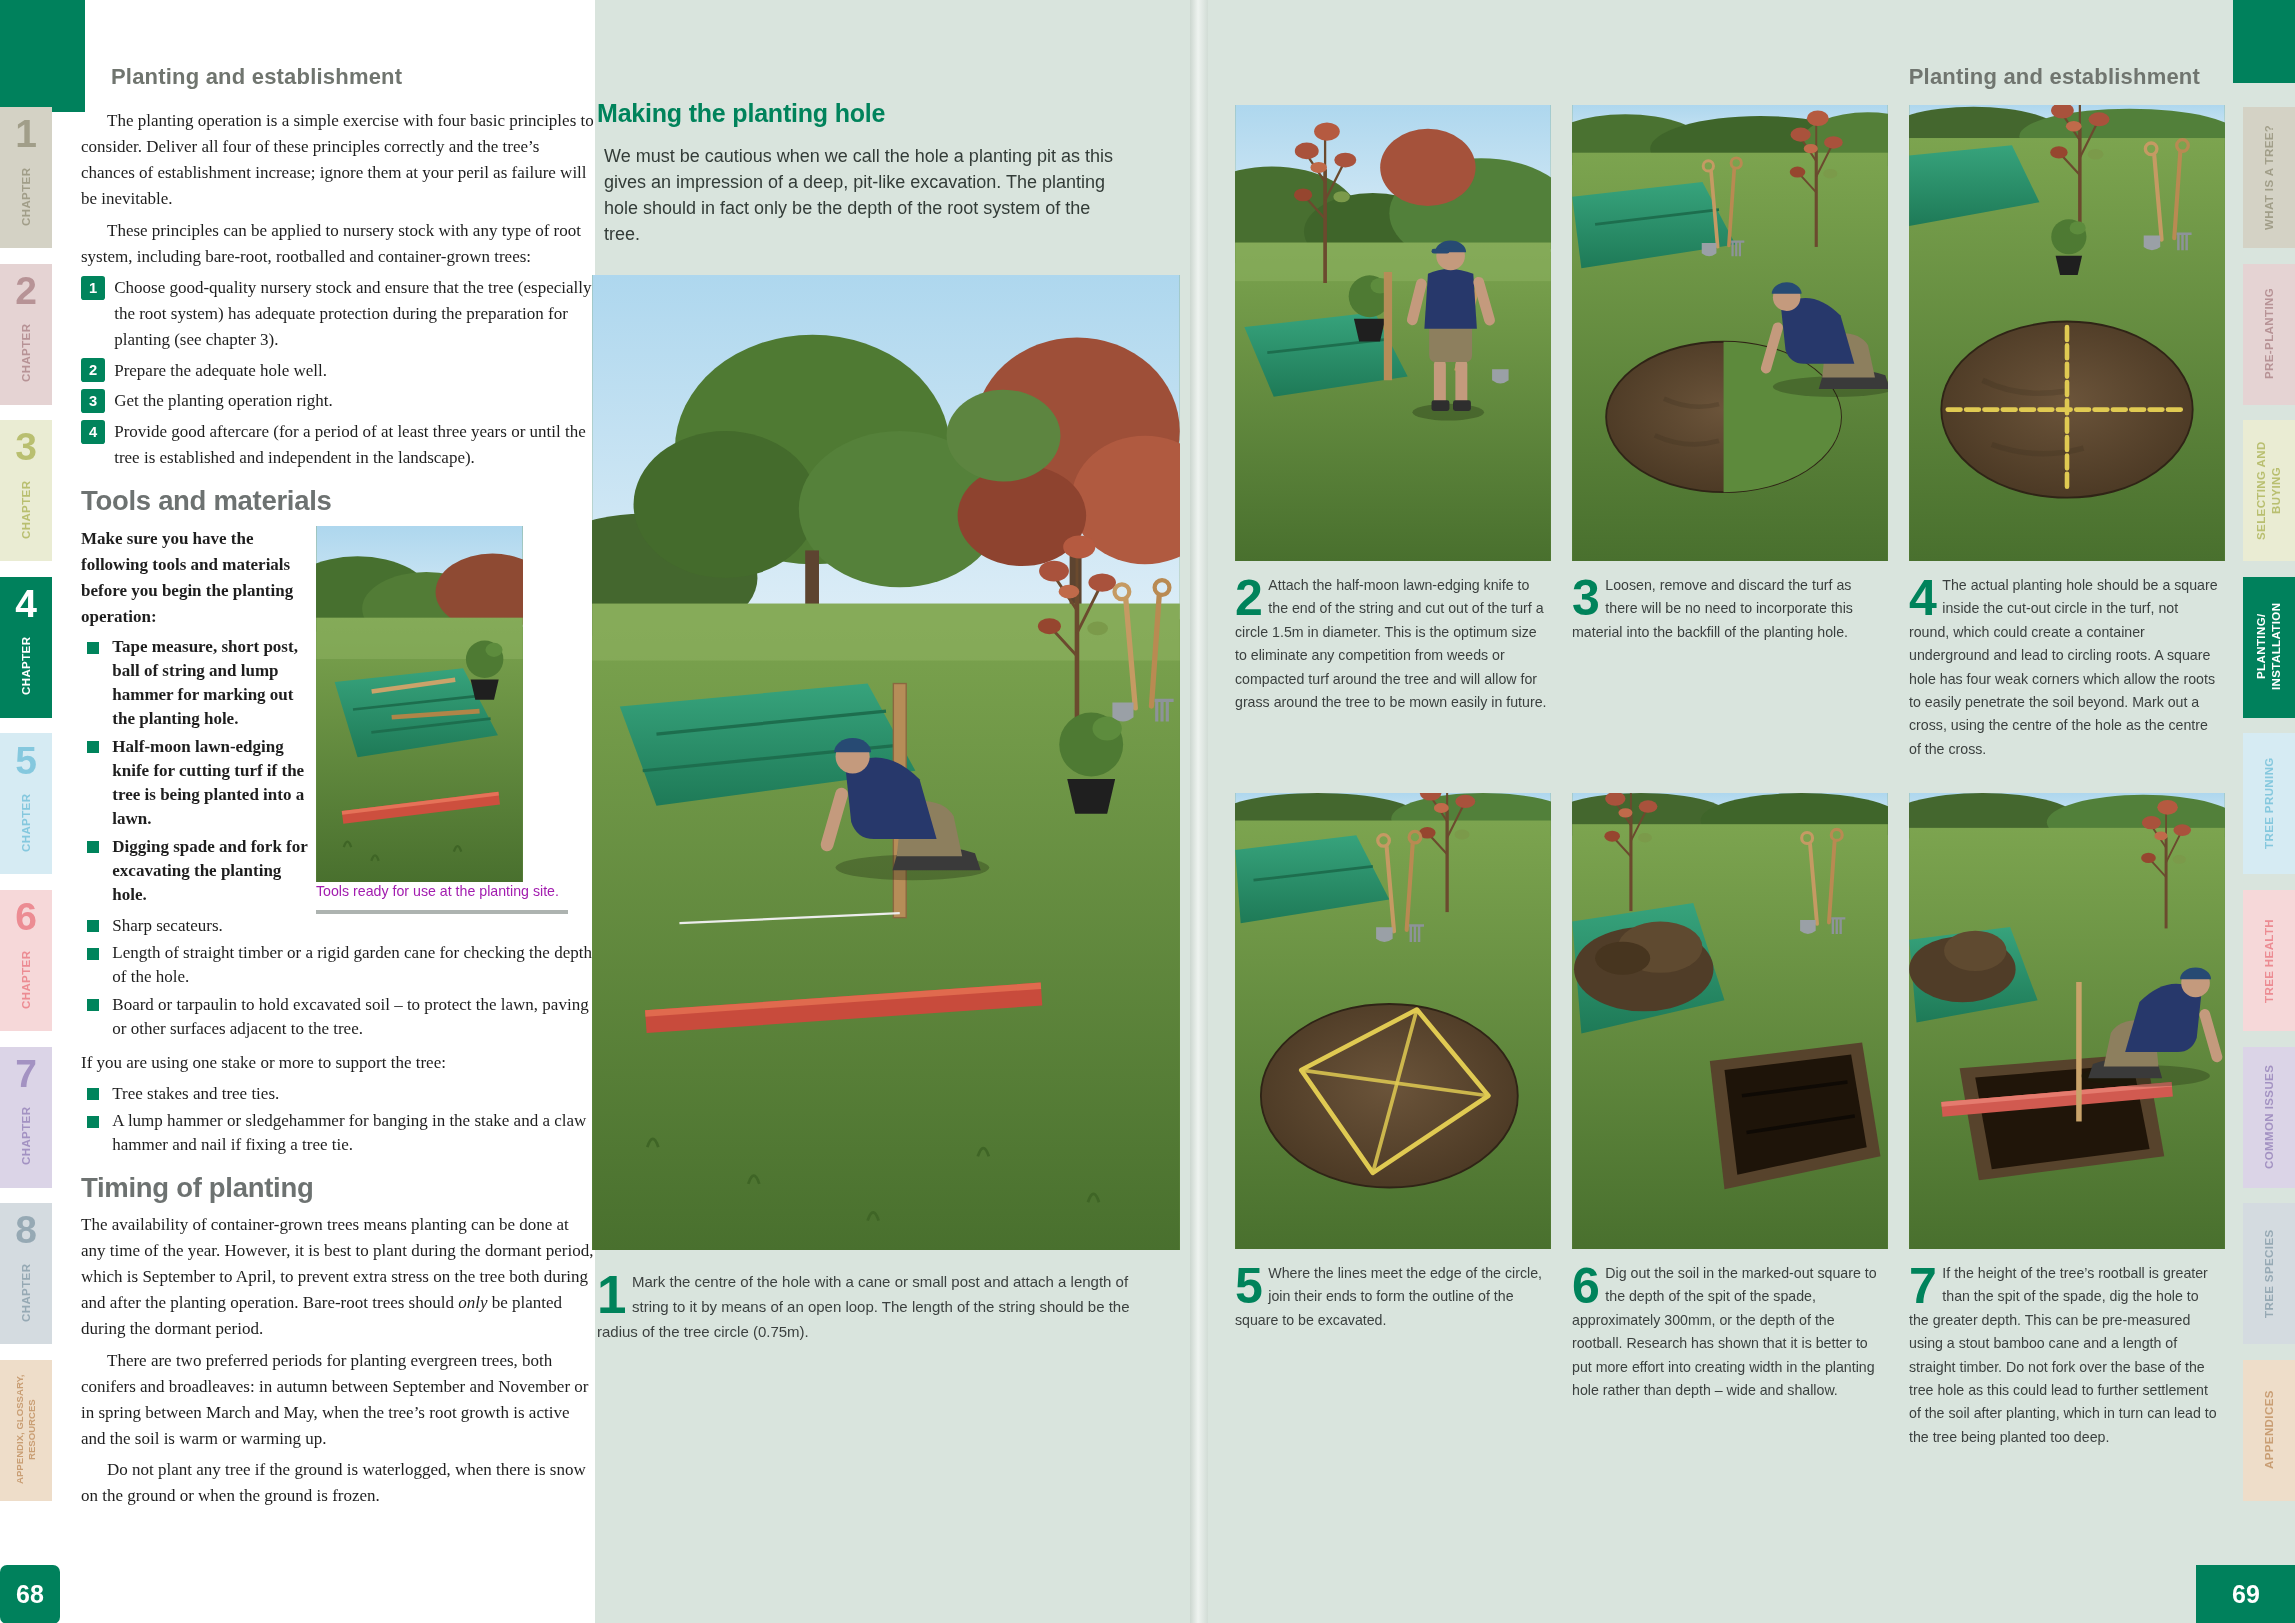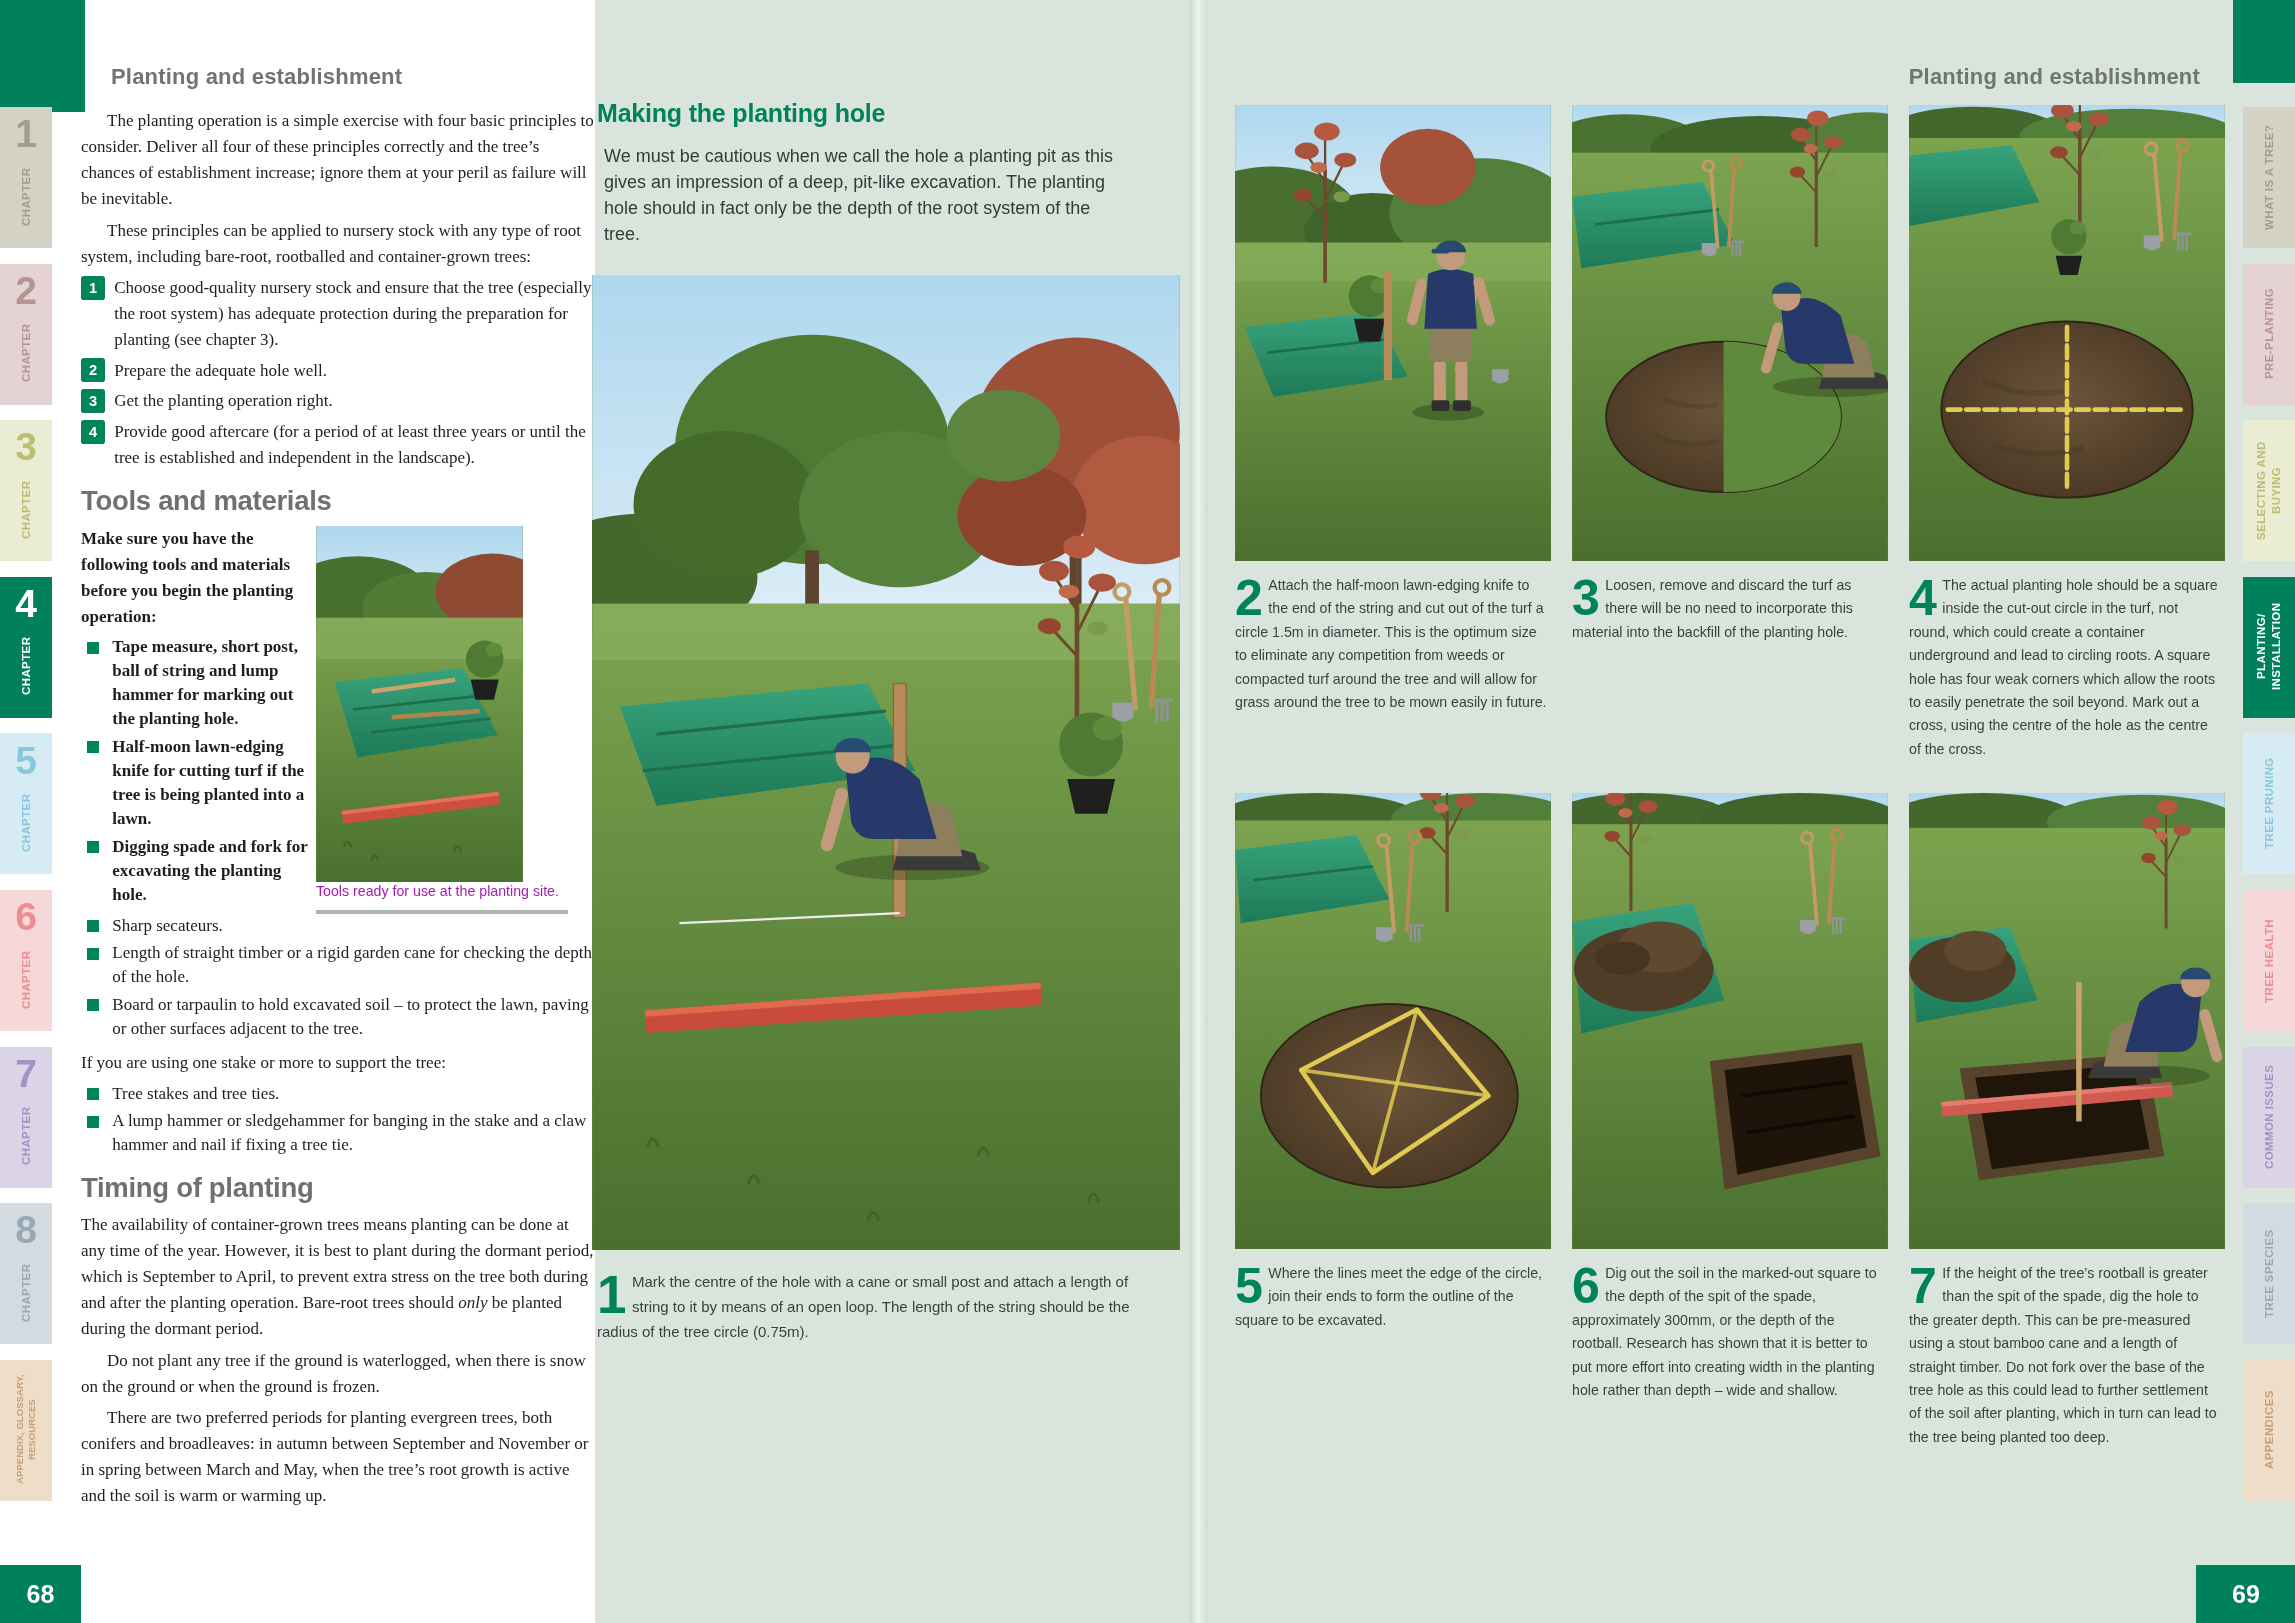--- a/index.html
+++ b/index.html
@@ -10,21 +10,21 @@
   .pg-left{position:absolute;left:0;top:0;width:595px;height:1624px;background:#ffffff;}
   .pg-right{position:absolute;left:595px;top:0;width:1701px;height:1624px;background:#d9e4dd;}
   .gutter{position:absolute;left:1190px;top:0;width:18.4px;height:1624px;
           background:linear-gradient(90deg,rgba(0,0,0,0.06),rgba(255,255,255,0.55) 45%,rgba(0,0,0,0.035));}
   
   .corner{position:absolute;background:#00815c;}
   .corner-l{left:0;top:0;width:85px;height:112px;}
   .corner-r{left:2233px;top:0;width:62px;height:83px;}
   .pagenum{position:absolute;bottom:0;height:59px;background:#00815c;color:#fff;
            font-weight:bold;font-size:25px;line-height:59px;text-align:center;}
-  .pagenum-l{left:0;width:81px;}
+  .pagenum-l{left:0;width:60px;border-radius:7px;}
   .pagenum-r{right:0;width:100px;}
   
   .runhead{position:absolute;top:64px;font-size:22px;font-weight:bold;color:#70756f;letter-spacing:0.2px;}
   .runhead-l{left:111px;}
   .runhead-r{right:96px;text-align:right;}
   
   .tabs{position:absolute;top:107px;width:52px;}
   .tabs-left{left:0;}
   .tabs-right{left:2243px;}
   .tab{position:relative;width:52px;height:141px;margin-bottom:15.6px;}
@@ -324,22 +324,22 @@
           <span class="bsq"></span>
           <span>Tree stakes and tree ties.</span>
         </li>
       <li>
           <span class="bsq"></span>
           <span>A lump hammer or sledgehammer for banging in the stake and a claw hammer and nail if fixing a tree tie.</span>
         </li>
     </ul>
     <h2>Timing of planting</h2>
     <p><span>The availability of container-grown trees means planting can be done at any time of the year. However, it is best to plant during the dormant period, which is September to April, to prevent extra stress on the tree both during and after the planting operation. Bare-root trees should </span><em>only</em><span> be planted during the dormant period.</span></p>
+    <p class="ind">There are two preferred periods for planting evergreen trees, both conifers and broadleaves: in autumn between September and November or in spring between March and May, when the tree’s root growth is active and the soil is warm or warming up.</p>
     <p class="ind">Do not plant any tree if the ground is waterlogged, when there is snow on the ground or when the ground is frozen.</p>
-    <p class="ind">There are two preferred periods for planting evergreen trees, both conifers and broadleaves: in autumn between September and November or in spring between March and May, when the tree’s root growth is active and the soil is warm or warming up.</p>
   </main>
 
   <section class="col-mid">
     <h3 class="green-head">Making the planting hole</h3>
     <p class="mid-intro">We must be cautious when we call the hole a planting pit as this gives an impression of a deep, pit-like excavation. The planting hole should in fact only be the depth of the root system of the tree.</p>
   </section>
 
   <div class="ph ph1 abs">
     <svg viewBox="0 0 640 1062" width="588" height="975">
       <rect x="0" y="0" width="640" height="375" fill="url(#gSky)"></rect>

